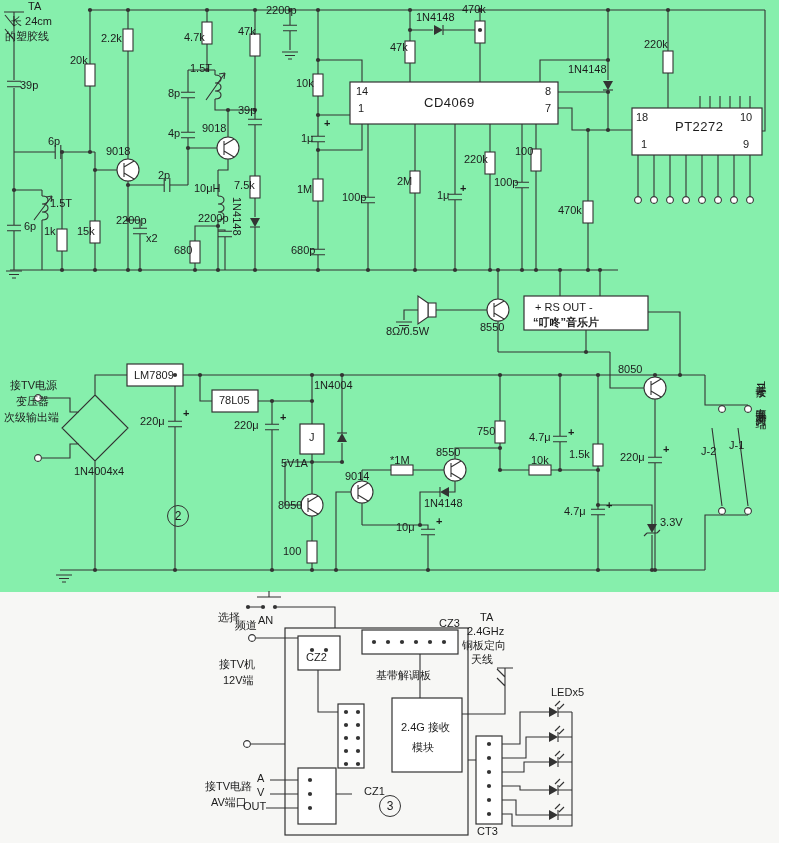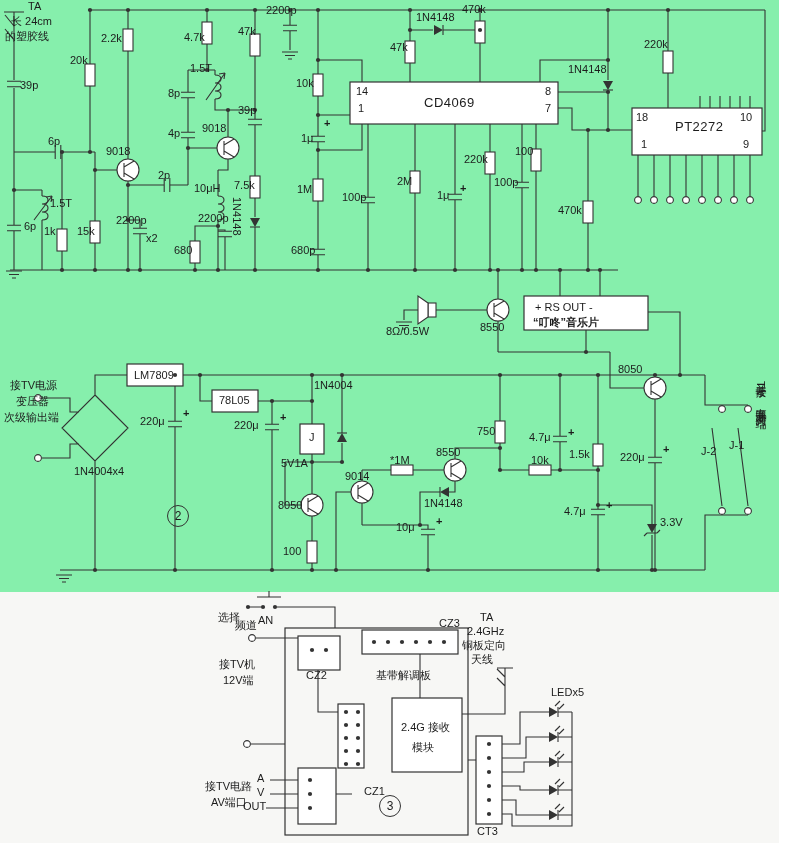--- a/index.html
+++ b/index.html
@@ -459,21 +459,21 @@
       <span class="lbl" style="left: 564px; top: 506px;">4.7μ</span>
       <span class="lbl plus" style="left: 606px; top: 500px;">+</span>
       <span class="lbl" style="left: 660px; top: 517px;">3.3V</span>
       <span class="lbl circ" style="left: 167px; top: 505px;">2</span>
       <span class="lbl v" style="left: 755px; top: 375px;">并接于TV电源开关两端</span>
       <span class="lbl" style="left: 701px; top: 446px;">J-2</span>
       <span class="lbl" style="left: 729px; top: 440px;">J-1</span>
       <span class="lbl" style="left: 235px; top: 596px; margin-top: 24px;">频道</span>
       <span class="lbl" style="left: 218px; top: 612px;">选择</span>
       <span class="lbl" style="left: 258px; top: 615px;">AN</span>
-      <span class="lbl" style="left: 306px; top: 670px;">CZ2</span>
+      <span class="lbl" style="left: 306px; top: 652px;">CZ2</span>
       <span class="lbl" style="left: 395px; top: 618px; margin-left: 44px;">CZ3</span>
       <span class="lbl" style="left: 376px; top: 670px;">基带解调板</span>
       <span class="lbl" style="left: 219px; top: 659px;">接TV机</span>
       <span class="lbl" style="left: 223px; top: 675px;">12V端</span>
       <span class="lbl" style="left: 480px; top: 612px;">TA</span>
       <span class="lbl" style="left: 467px; top: 626px;">2.4GHz</span>
       <span class="lbl" style="left: 462px; top: 640px;">铜板定向</span>
       <span class="lbl" style="left: 471px; top: 654px;">天线</span>
       <span class="lbl" style="left: 401px; top: 722px;">2.4G 接收</span>
       <span class="lbl" style="left: 412px; top: 742px;">模块</span>

